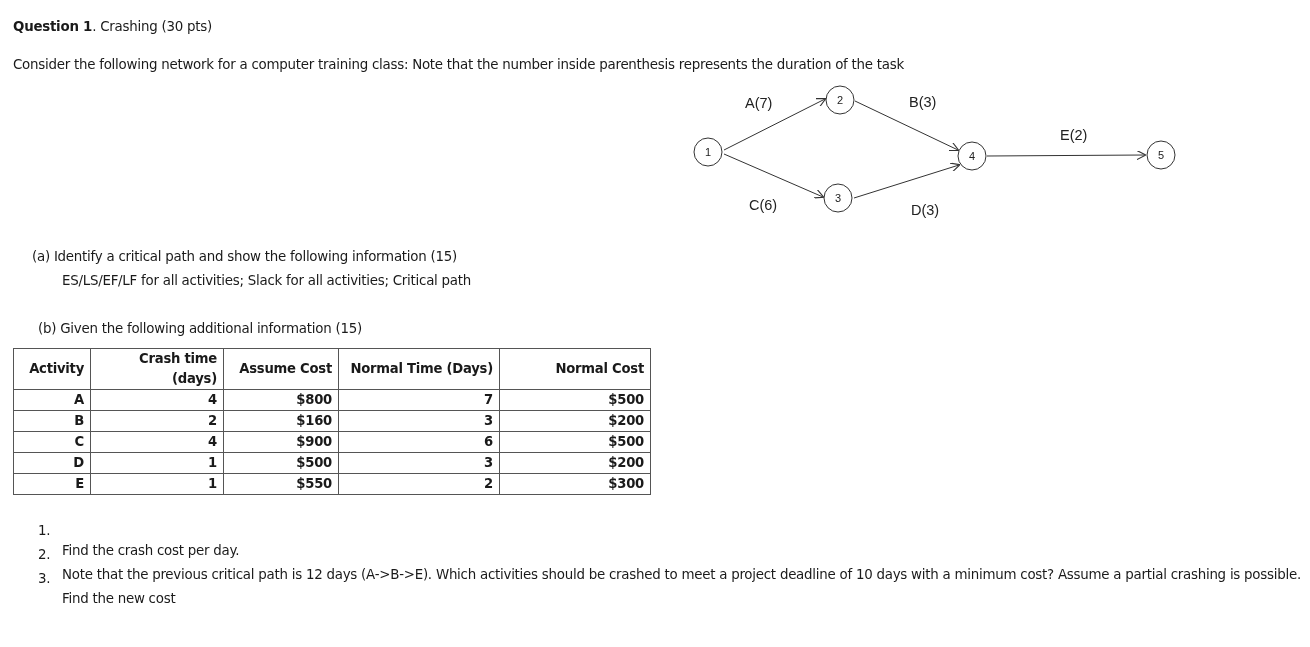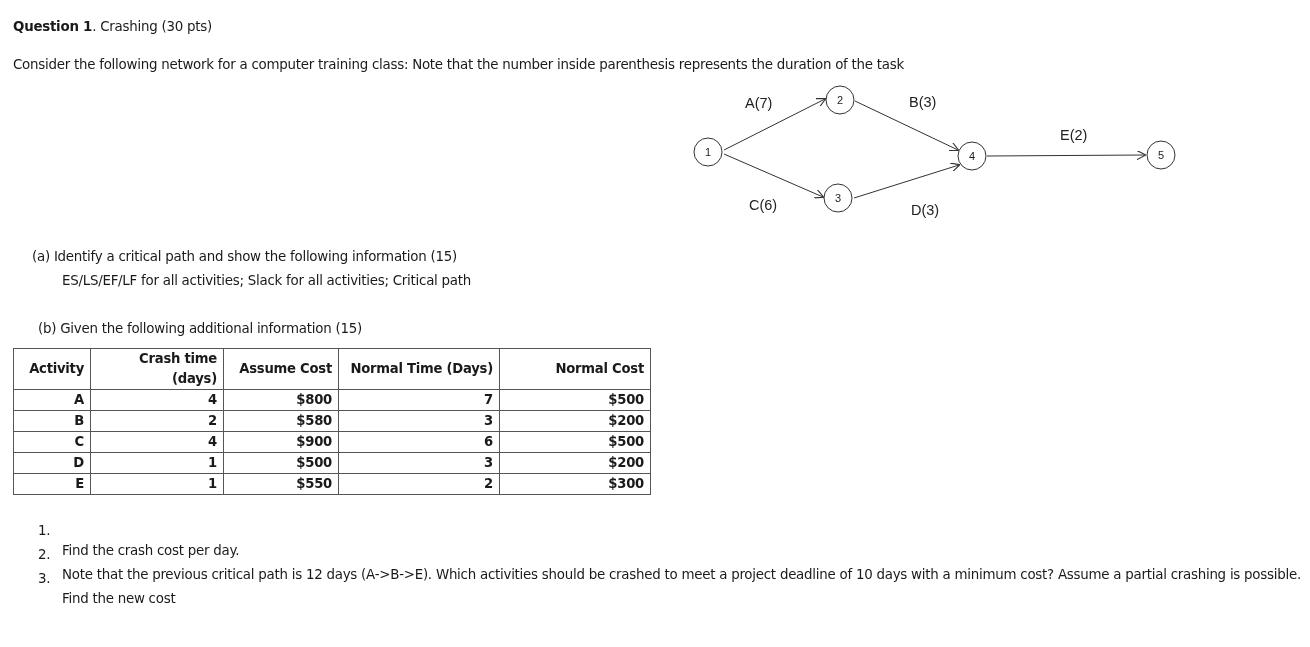--- a/index.html
+++ b/index.html
@@ -153,21 +153,21 @@
     <tr>
       <td>A</td>
       <td>4</td>
       <td>$800</td>
       <td>7</td>
       <td>$500</td>
     </tr>
     <tr>
       <td>B</td>
       <td>2</td>
-      <td>$580</td>
+      <td>$160</td>
       <td>3</td>
       <td>$200</td>
     </tr>
     <tr>
       <td>C</td>
       <td>4</td>
       <td>$900</td>
       <td>6</td>
       <td>$500</td>
     </tr>

